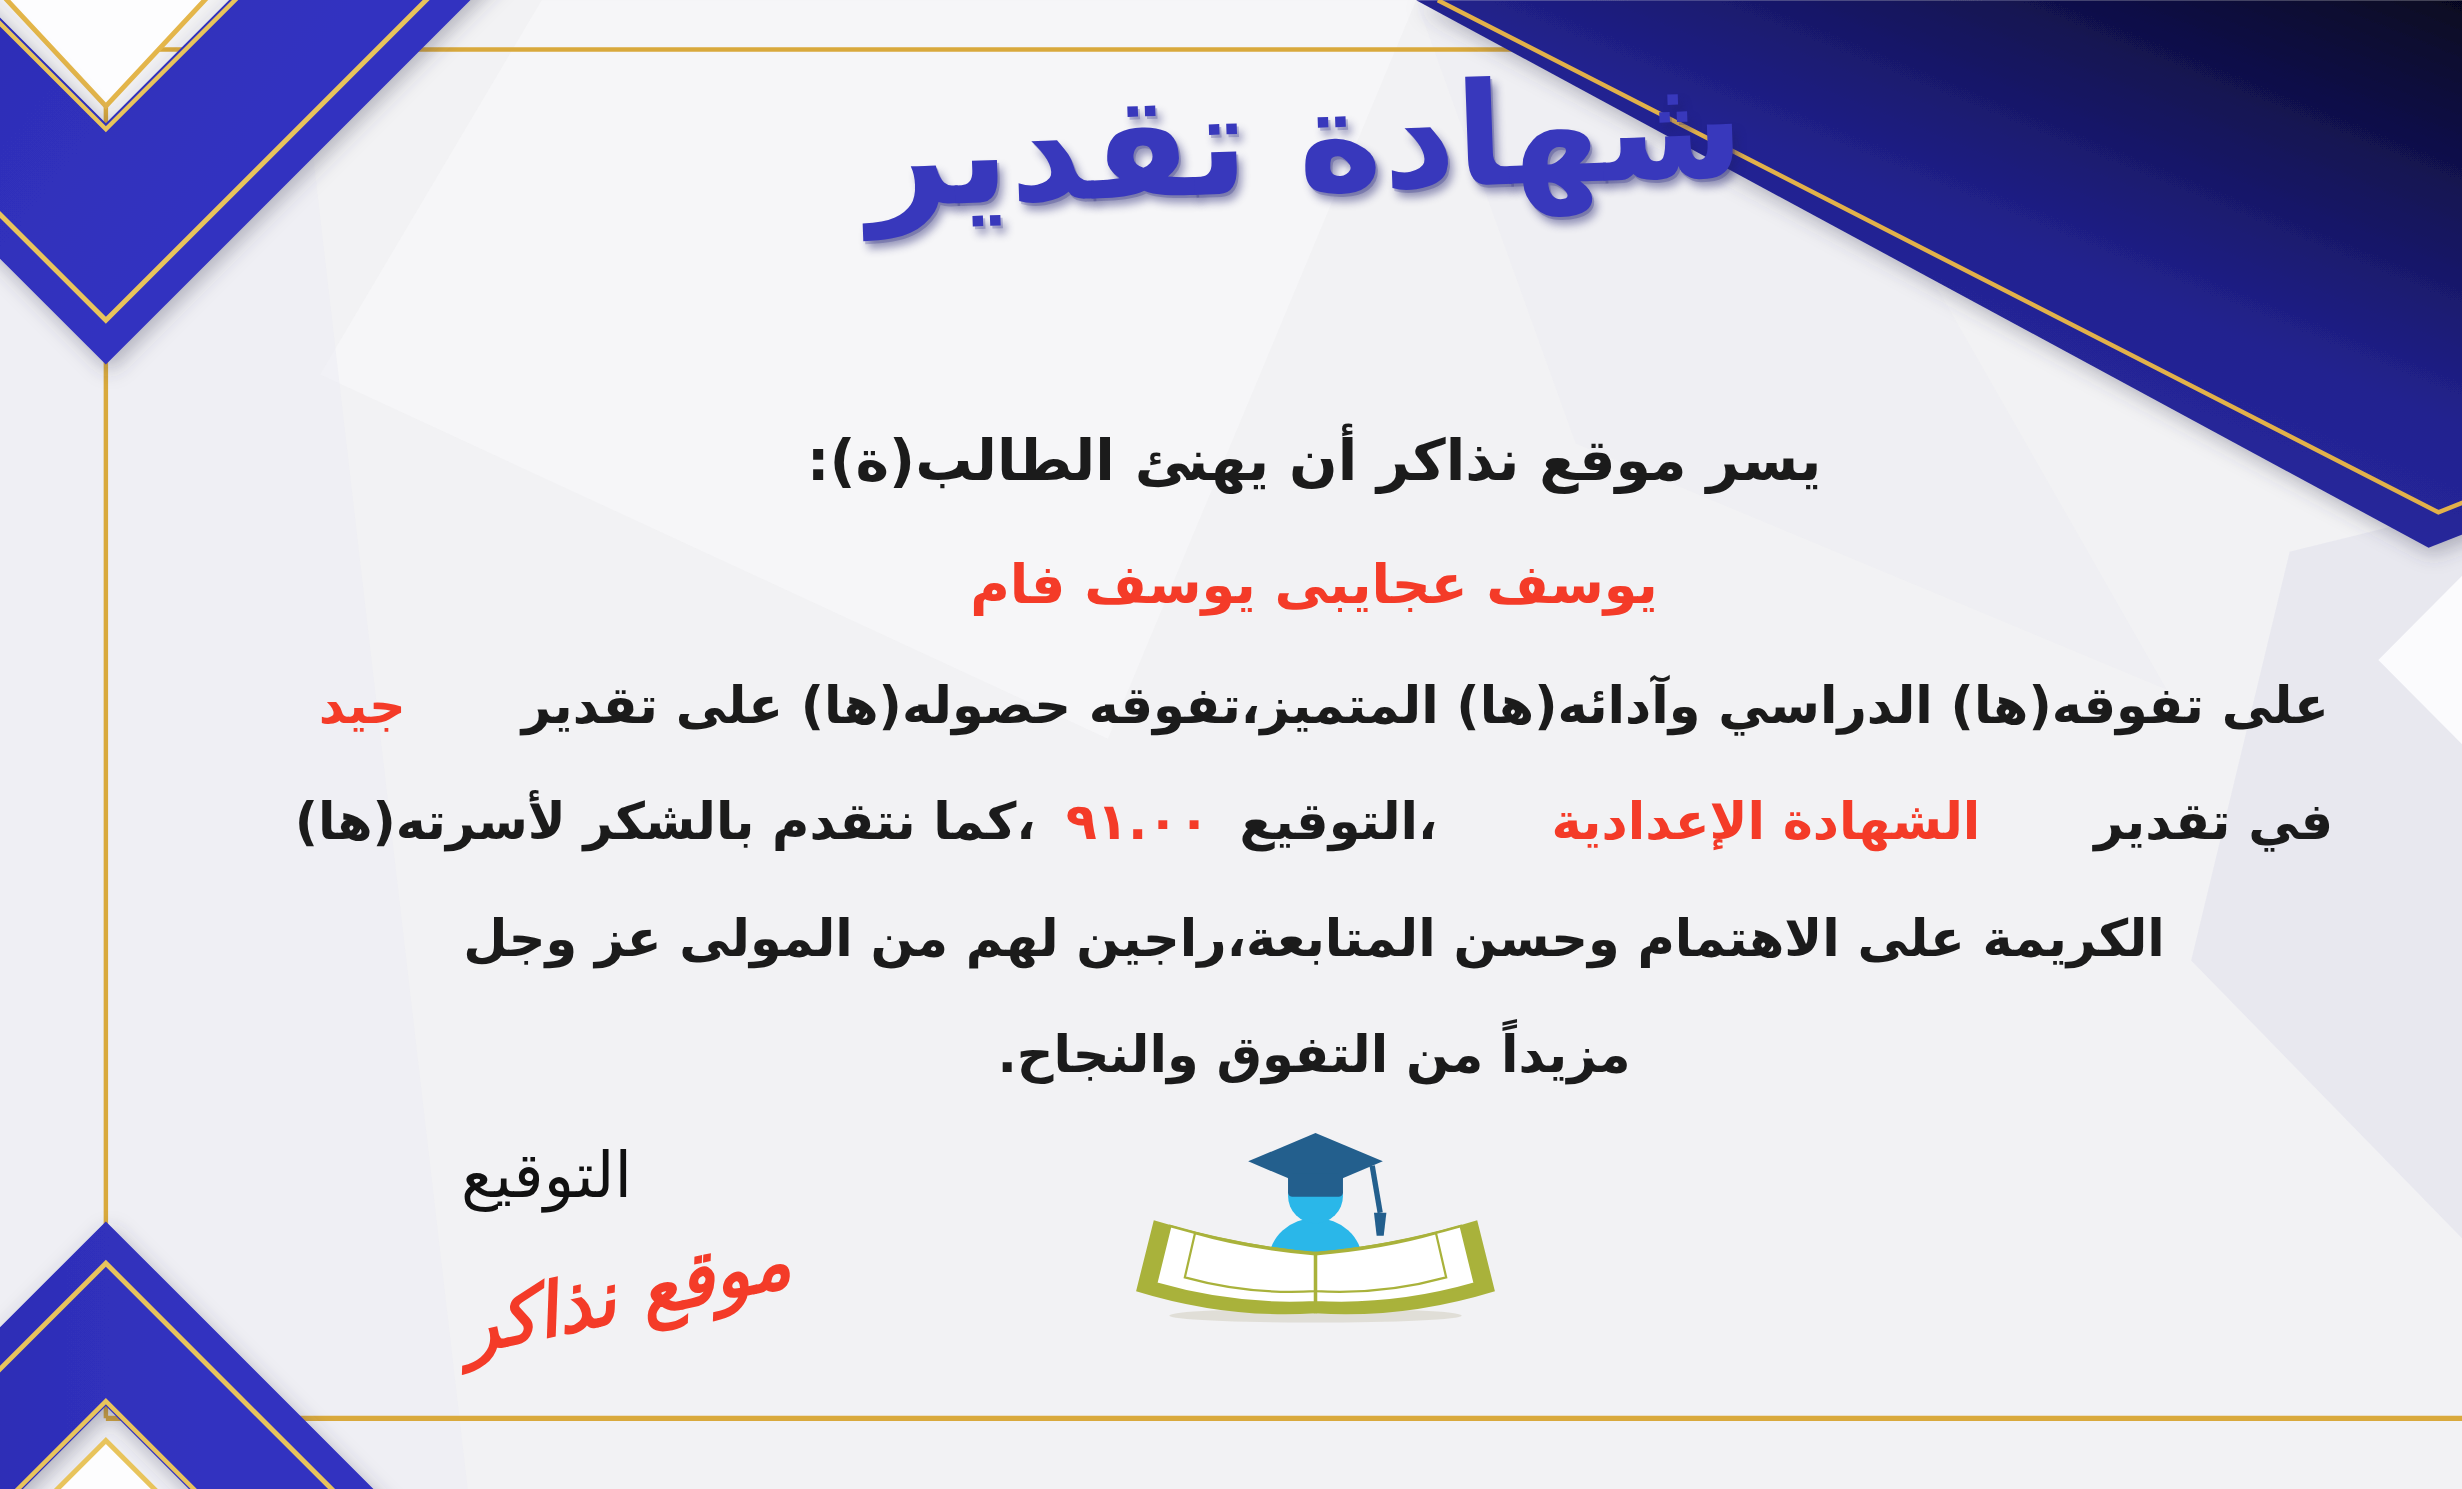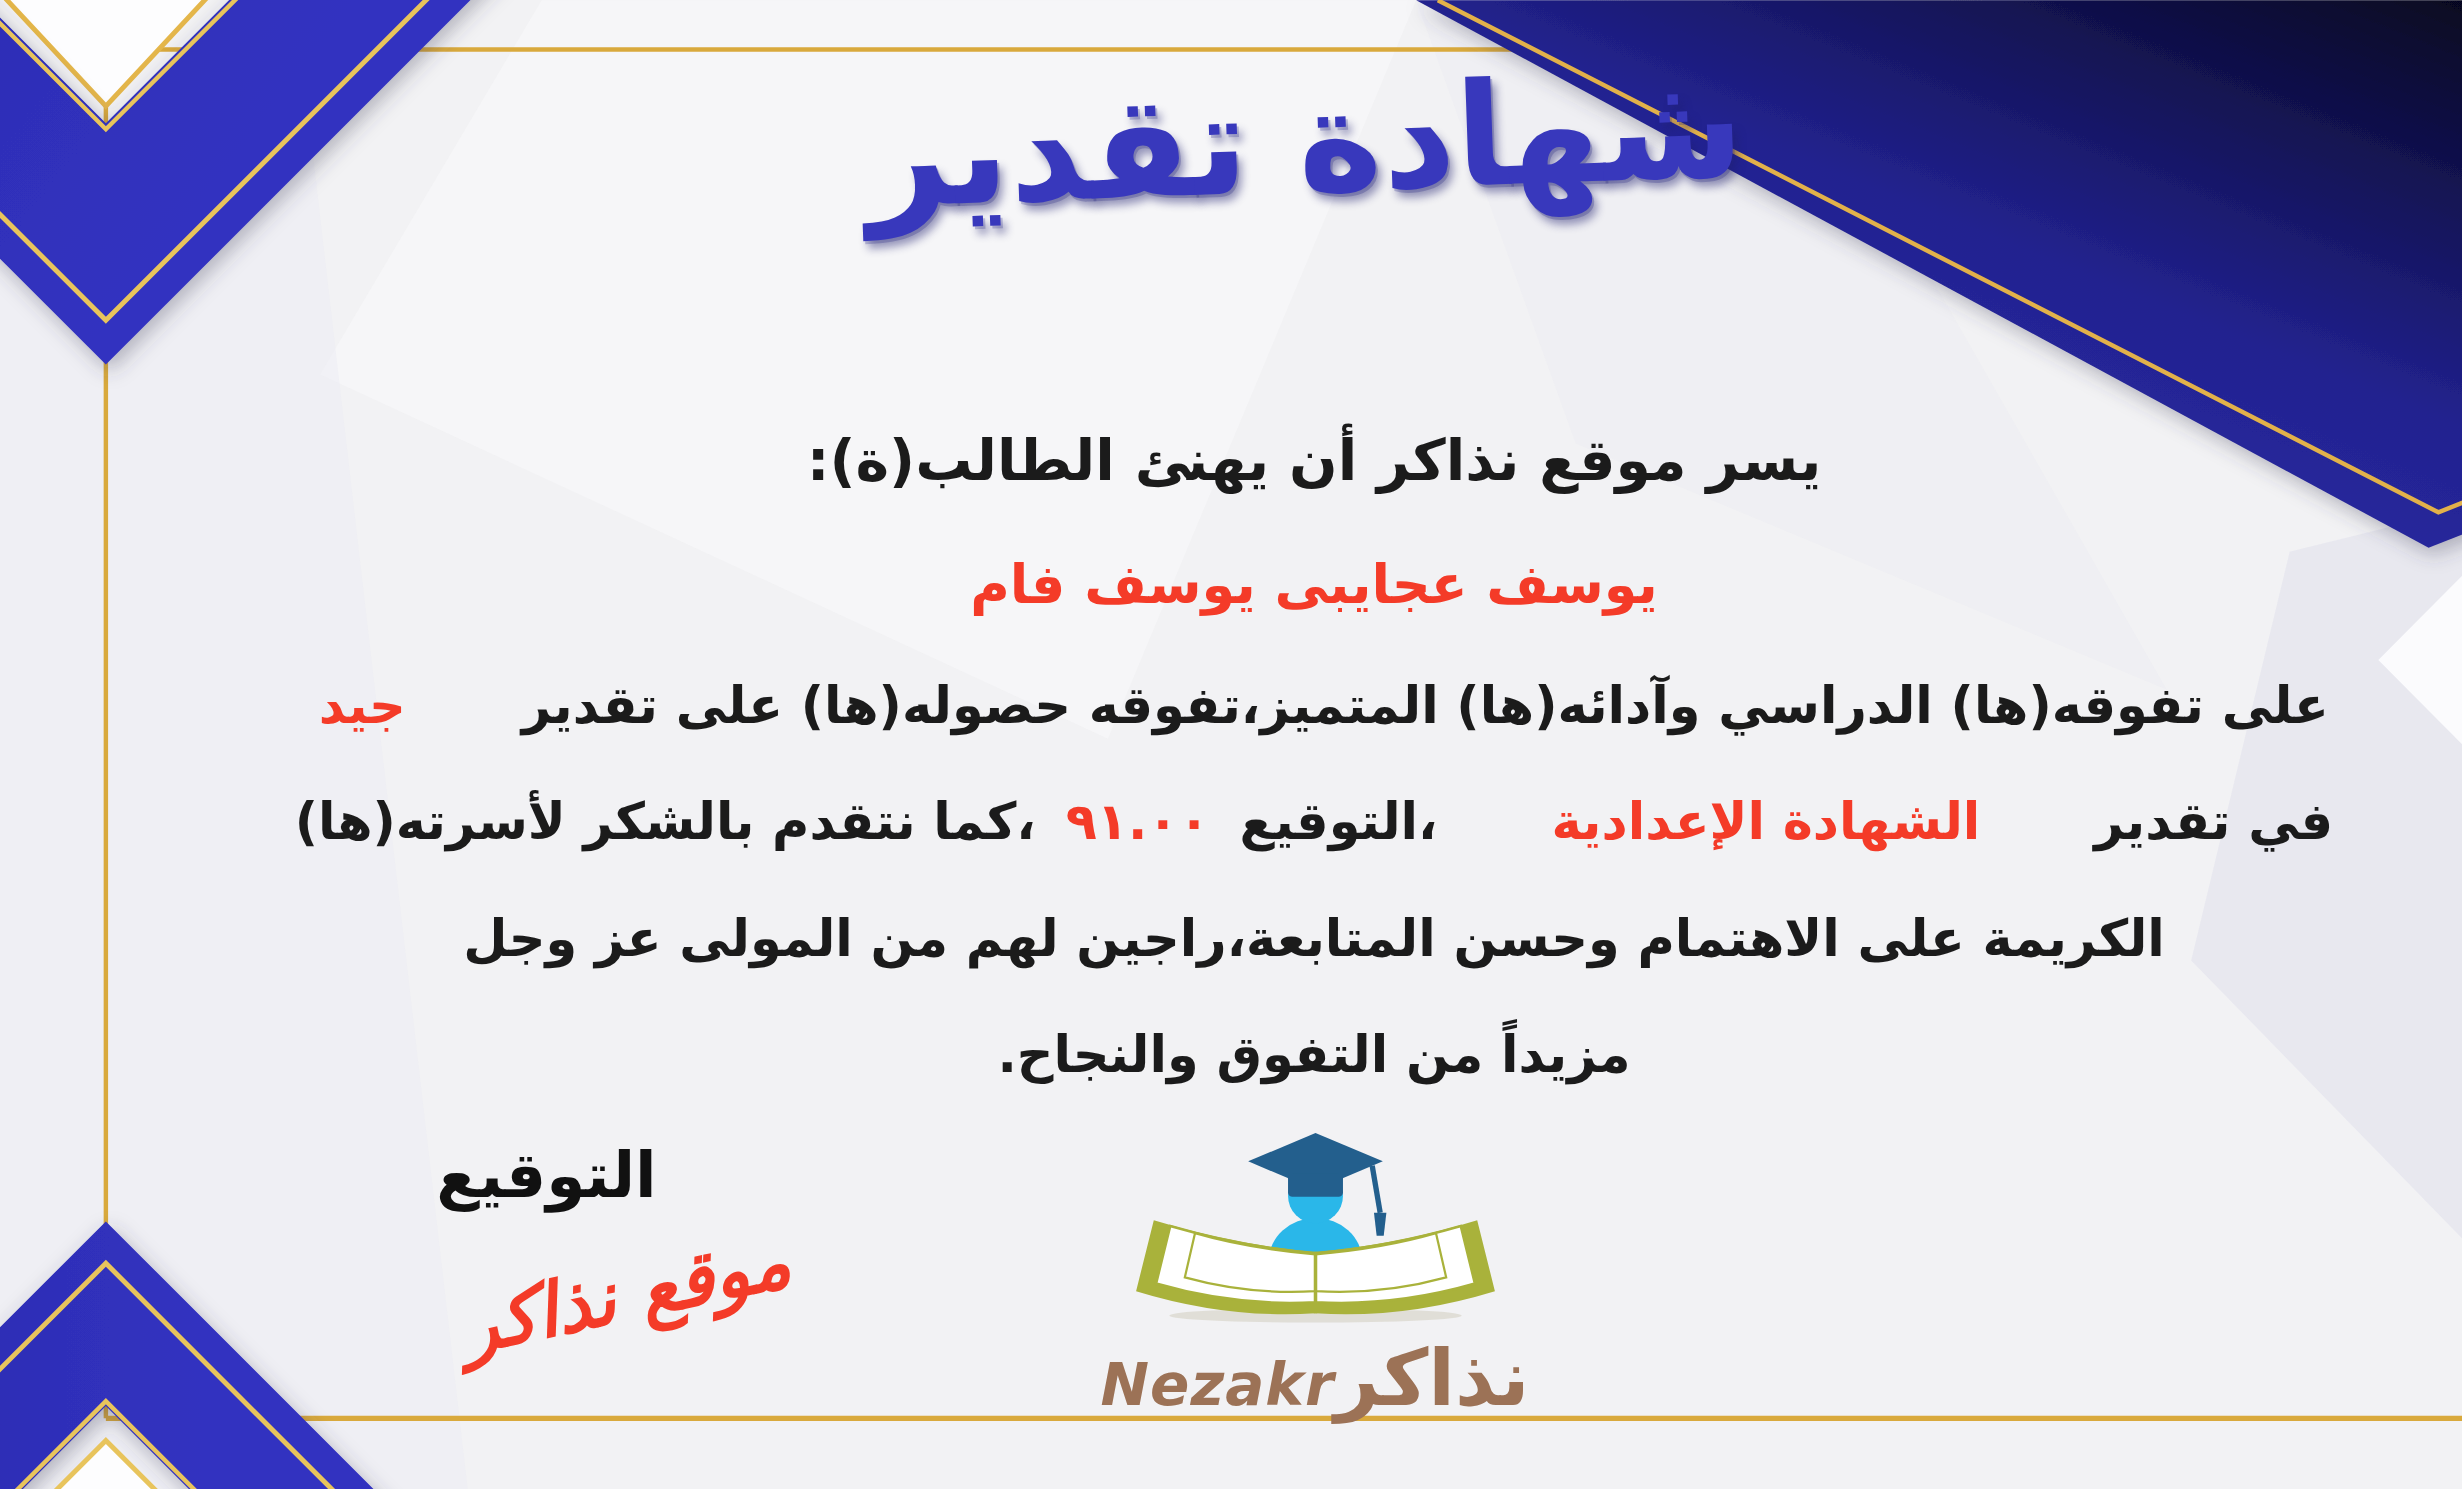--- a/index.html
+++ b/index.html
@@ -26,21 +26,21 @@
     text-shadow:4.9px 7.9px 8.9px rgba(30,30,110,0.45), 2px 3px 0 rgba(40,40,140,0.25);
   }
   .line1{top:427px;font-size:57px;}
   .name{top:553px;font-size:54px;}
   .line3{top:676px;font-size:51px;}
   .line4{top:792px;font-size:51px;}
   .line5{top:909px;font-size:51px;}
   .line6{top:1025px;font-size:51px;}
 
   .sig-label{position:absolute;left:374px;top:1139px;width:345px;
-    font-size:63px;font-weight:bold;color:#111;text-align:center;direction:rtl;white-space:nowrap;}
+    font-size:63px;font-weight:normal;color:#111;text-align:center;direction:rtl;white-space:nowrap;}
   .sig-script{position:absolute;left:438px;top:1251px;width:374px;
     font-size:74px;font-style:italic;font-weight:bold;color:#f43b28;
     text-align:center;direction:rtl;white-space:nowrap;
     transform:rotate(-12deg);}
 
   .logo{position:absolute;left:1059px;top:1107px;width:512px;height:315px;text-align:center;}
   .logo svg{display:block;margin:0 auto;}
   .logo-text{direction:ltr;white-space:nowrap;margin-top:-4.9px;}
   .logo-latin{font-size:58px;font-weight:bold;color:#9c7256;font-style:italic;letter-spacing:1px;}
   .logo-arabic{font-size:78px;font-weight:bold;color:#9c7256;}
@@ -152,19 +152,16 @@
         <ellipse cx="500" cy="470" rx="330" ry="16" fill="#d9d6cb" opacity="0.7"></ellipse>
         <path d="M500 465 Q300 478 95 415 L135 255 Q320 312 500 326 Z" fill="#a9b23b"></path>
         <path d="M500 465 Q700 478 905 415 L865 255 Q680 312 500 326 Z" fill="#a9b23b"></path>
         <path d="M500 440 Q320 450 140 398 L172 268 Q330 314 500 330 Z" fill="#ffffff" stroke="#a9b23b" stroke-width="6"></path>
         <path d="M500 440 Q680 450 860 398 L828 268 Q670 314 500 330 Z" fill="#ffffff" stroke="#a9b23b" stroke-width="6"></path>
         <path d="M500 415 Q350 424 205 384 L228 284 Q345 318 500 332 Z" fill="#ffffff" stroke="#a9b23b" stroke-width="5"></path>
         <path d="M500 415 Q650 424 795 384 L772 284 Q655 318 500 332 Z" fill="#ffffff" stroke="#a9b23b" stroke-width="5"></path>
         <path d="M500 326 L500 465" stroke="#a9b23b" stroke-width="8"></path>
       </g>
     </svg>
-    <div class="logo-text">
-      <span class="logo-latin">Nezakr</span><span class="logo-arabic">نذاكر</span>
-    </div>
   </div>
 
 </div>
 
 
 </body></html>

